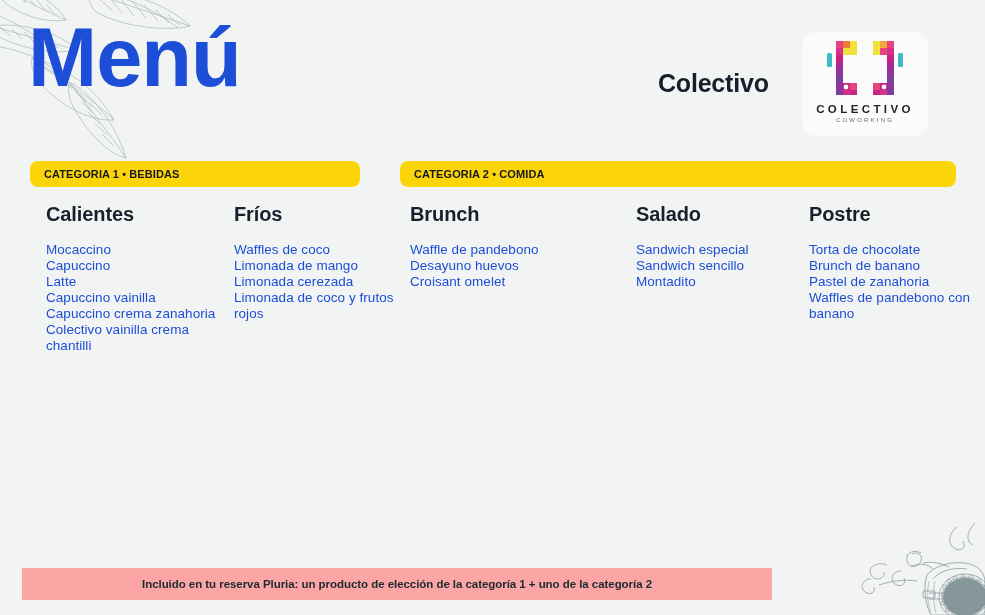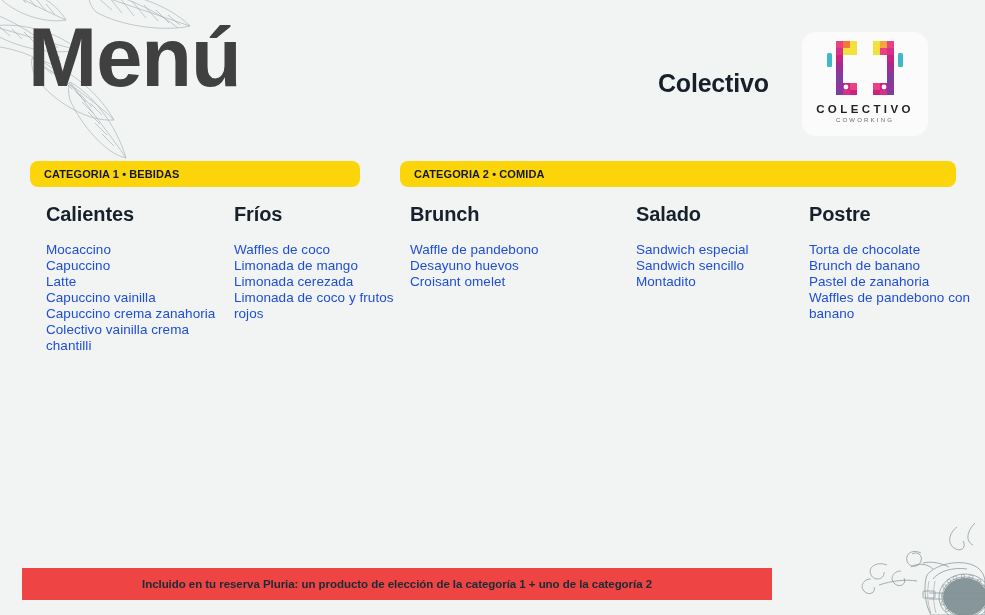--- a/index.html
+++ b/index.html
@@ -45,21 +45,21 @@
     width: 985px;
     height: 150px;
   }
 
   #page-title {
     position: absolute;
     left: 28px;
     top: 16px;
     font-size: 83px;
     font-weight: bold;
-    color: #404040;
+    color: #1d4ed8;
     letter-spacing: -1px;
     line-height: 1;
   }
 
   #brand-name {
     position: absolute;
     left: 658px;
     top: 69px;
     font-size: 25px;
     font-weight: bold;
@@ -148,21 +148,21 @@
     letter-spacing: 0.05px;
   }
 
   
   #footer-note {
     position: absolute;
     left: 22px;
     top: 568px;
     width: 750px;
     height: 32px;
-    background: #ef4444;
+    background: #fca5a5;
     border-radius: 0;
     display: flex;
     align-items: center;
     justify-content: center;
   }
 
   #footer-note-text {
     font-size: 11.5px;
     font-weight: bold;
     color: #1c2a33;

